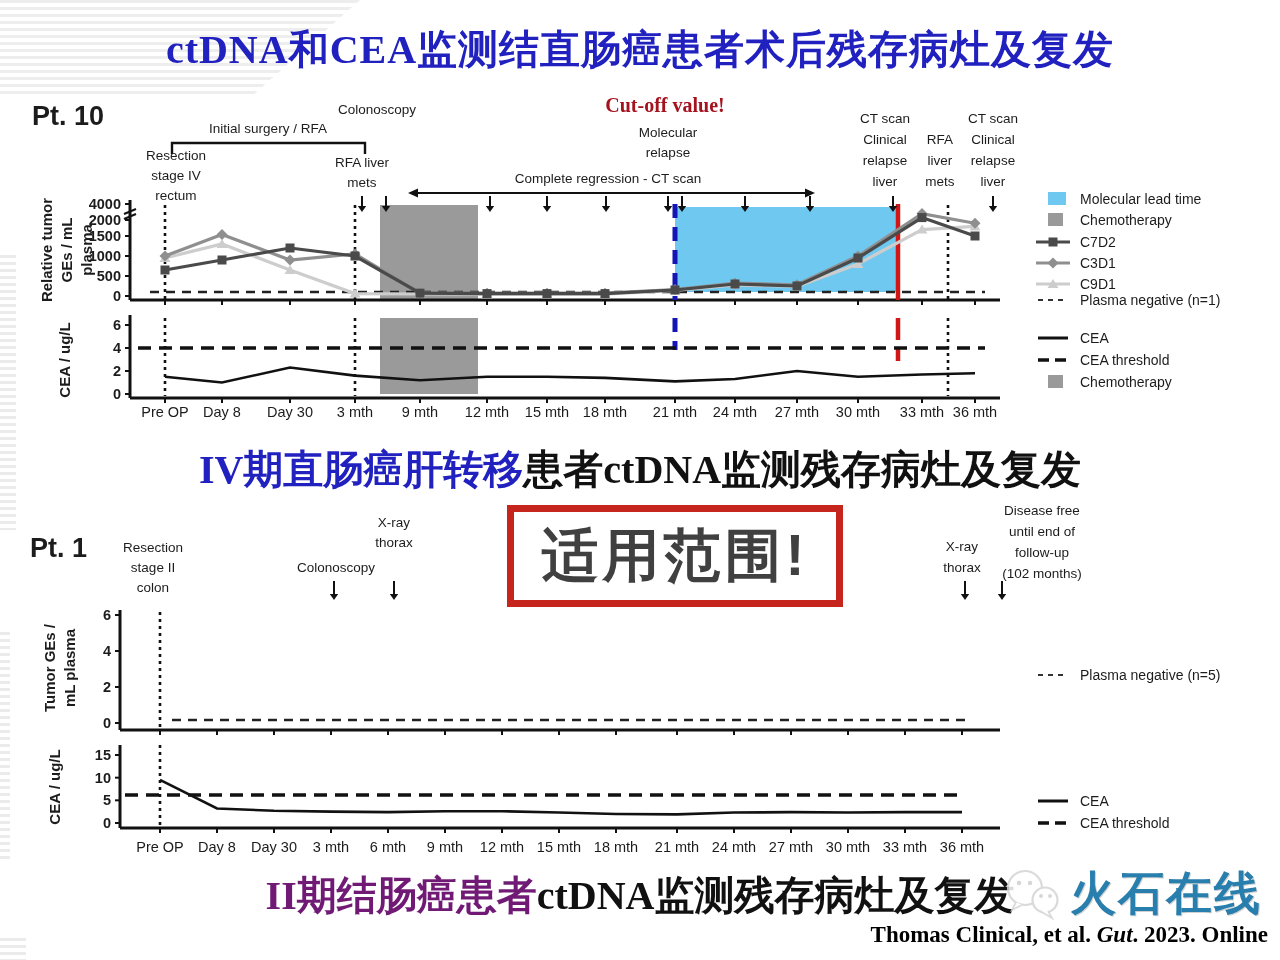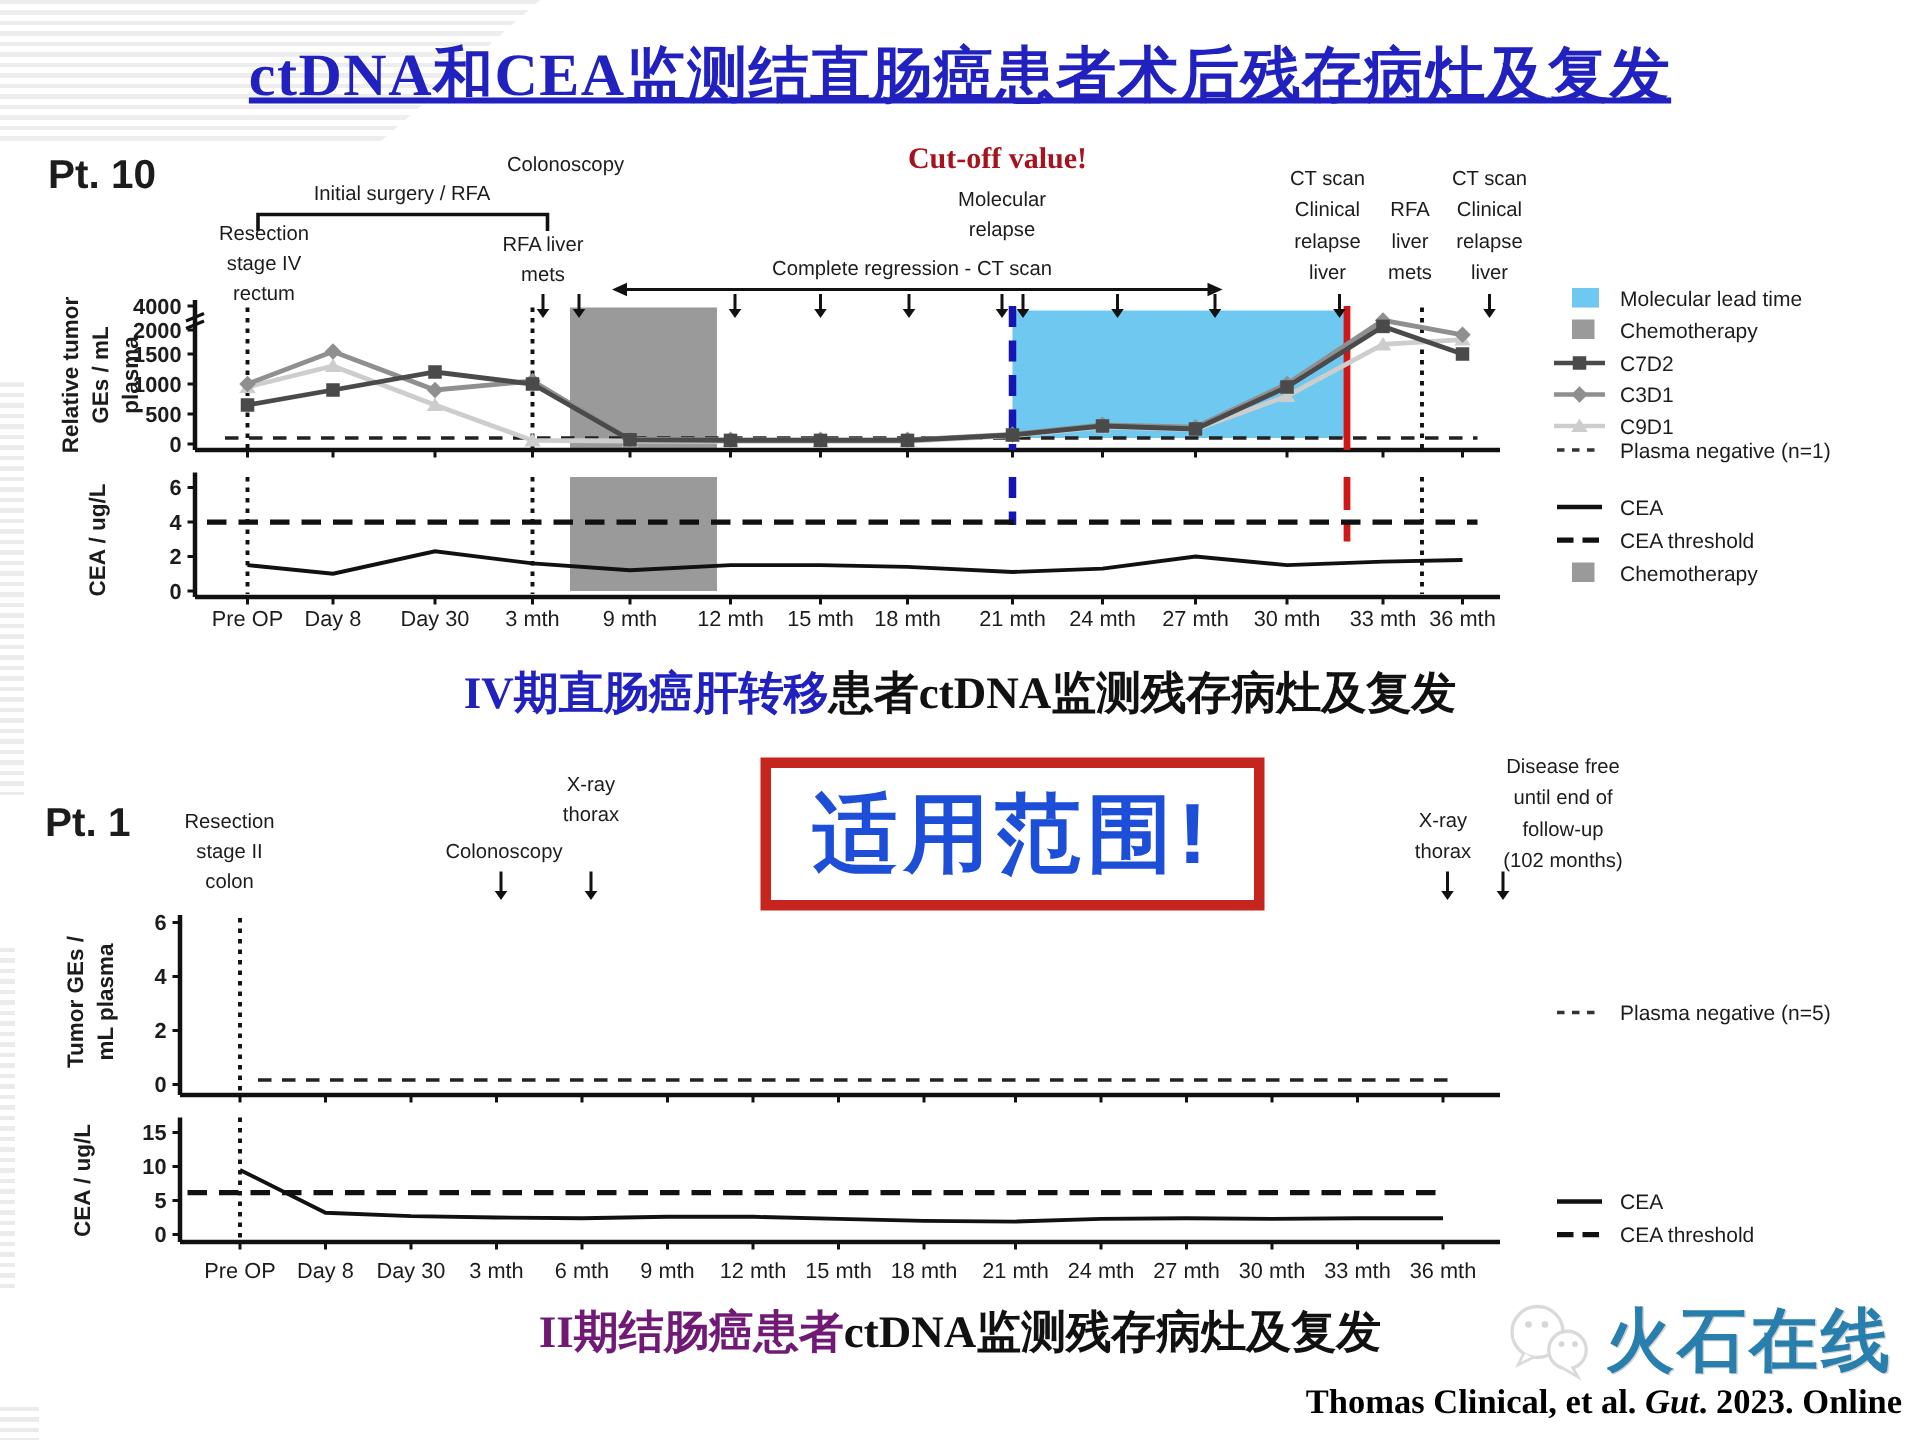--- a/index.html
+++ b/index.html
@@ -13,21 +13,21 @@
   #deco-left2{left:0;top:632px;width:10px;height:230px;opacity:.9;}
   #deco-left3{left:0;top:938px;width:26px;height:22px;opacity:.9;}
   #page-title{
     position:absolute;left:0;top:22px;width:1280px;text-align:center;
     font-family:"Liberation Serif","DejaVu Serif",serif;font-weight:bold;
     font-size:40px;letter-spacing:1px;
   }
   #chart-canvas{position:absolute;left:0;top:0;}
   .caption{
     position:absolute;width:1280px;text-align:center;
-    font-family:"Liberation Serif","DejaVu Serif",serif;font-weight:bold;font-size:30px;color:#111;
+    font-family:"Liberation Serif","DejaVu Serif",serif;font-weight:bold;font-size:40px;color:#111;
   }
   #caption-pt10{top:442px;}
   #caption-pt1{top:868px;}
   #stamp{
     position:absolute;left:507px;top:505px;width:322px;height:88px;
     border:7px solid #c5251d;color:#c5251d;display:flex;align-items:center;justify-content:center;
     font-weight:bold;font-size:57px;letter-spacing:4px;background:rgba(255,255,255,.0);
     font-family:"Liberation Sans","DejaVu Sans",sans-serif; z-index:5;
   }
   #citation{
@@ -45,21 +45,21 @@
   }
 </style>
 </head>
 <body>
 
 <div class="deco" id="deco-corner"></div>
 <div class="deco" id="deco-left1"></div>
 <div class="deco" id="deco-left2"></div>
 <div class="deco" id="deco-left3"></div>
 
-<div id="page-title" style="color: rgb(33, 33, 192); text-decoration: underline;">ctDNA和CEA监测结直肠癌患者术后残存病灶及复发</div>
+<div id="page-title" style="color: rgb(33, 33, 192);">ctDNA和CEA监测结直肠癌患者术后残存病灶及复发</div>
 
 <svg id="chart-canvas" width="1280" height="960">
     <text x="32" y="125" text-anchor="start" font-size="27" font-weight="700" fill="#1c1c1c">Pt. 10</text>
     <rect x="380" y="205" width="98" height="95" fill="#9a9a9a"></rect>
     <rect x="380" y="318" width="98" height="76" fill="#9a9a9a"></rect>
     <rect x="675" y="207" width="223" height="85" fill="#6fc8ef"></rect>
     <line x1="130" y1="200" x2="130" y2="300" stroke="#111" stroke-width="3"></line>
     <line x1="130" y1="300" x2="1000" y2="300" stroke="#111" stroke-width="3"></line>
     <line x1="130" y1="315" x2="130" y2="398" stroke="#111" stroke-width="3"></line>
     <line x1="130" y1="398" x2="1000" y2="398" stroke="#111" stroke-width="3"></line>
@@ -357,21 +357,21 @@
     <line x1="1038" y1="801" x2="1068" y2="801" stroke="#111" stroke-width="3"></line>
     <text x="1080" y="806" text-anchor="start" font-size="14" font-weight="400" fill="#1c1c1c">CEA</text>
     <line x1="1038" y1="823" x2="1070" y2="823" stroke="#111" stroke-width="3.5" stroke-dasharray="11,6"></line>
     <text x="1080" y="828" text-anchor="start" font-size="14" font-weight="400" fill="#1c1c1c">CEA threshold</text>
   </svg>
 
 <div class="caption" id="caption-pt10">
   <span style="color: rgb(33, 33, 192);">IV期直肠癌肝转移</span><span>患者ctDNA监测残存病灶及复发</span>
 </div>
 
-<div id="stamp" style="border-color: rgb(197, 37, 29); color: #1d4ed8;">适用范围!</div>
+<div id="stamp" style="border-color: rgb(197, 37, 29); color: #404040;">适用范围!</div>
 
 <div class="caption" id="caption-pt1">
   <span style="color: #701a75;">II期结肠癌患者</span><span>ctDNA监测残存病灶及复发</span>
 </div>
 
 <div id="watermark">
   <svg width="72" height="60" viewBox="0 0 72 60">
     <circle cx="27" cy="24" r="17" fill="#ffffff" stroke="#d4d4d4" stroke-width="2.2"></circle>
     <circle cx="47" cy="36" r="12.5" fill="#ffffff" stroke="#d4d4d4" stroke-width="2.2"></circle>
     <circle cx="21" cy="19" r="2.2" fill="#cfcfcf"></circle>

